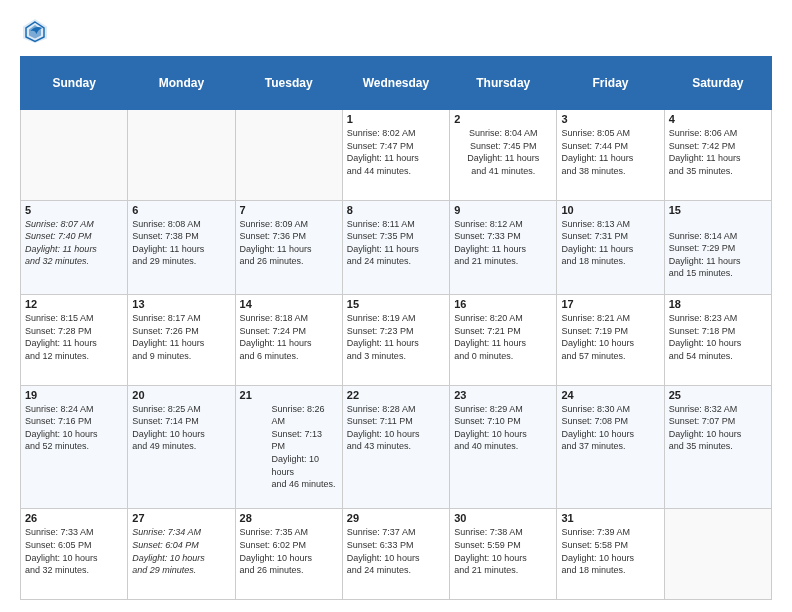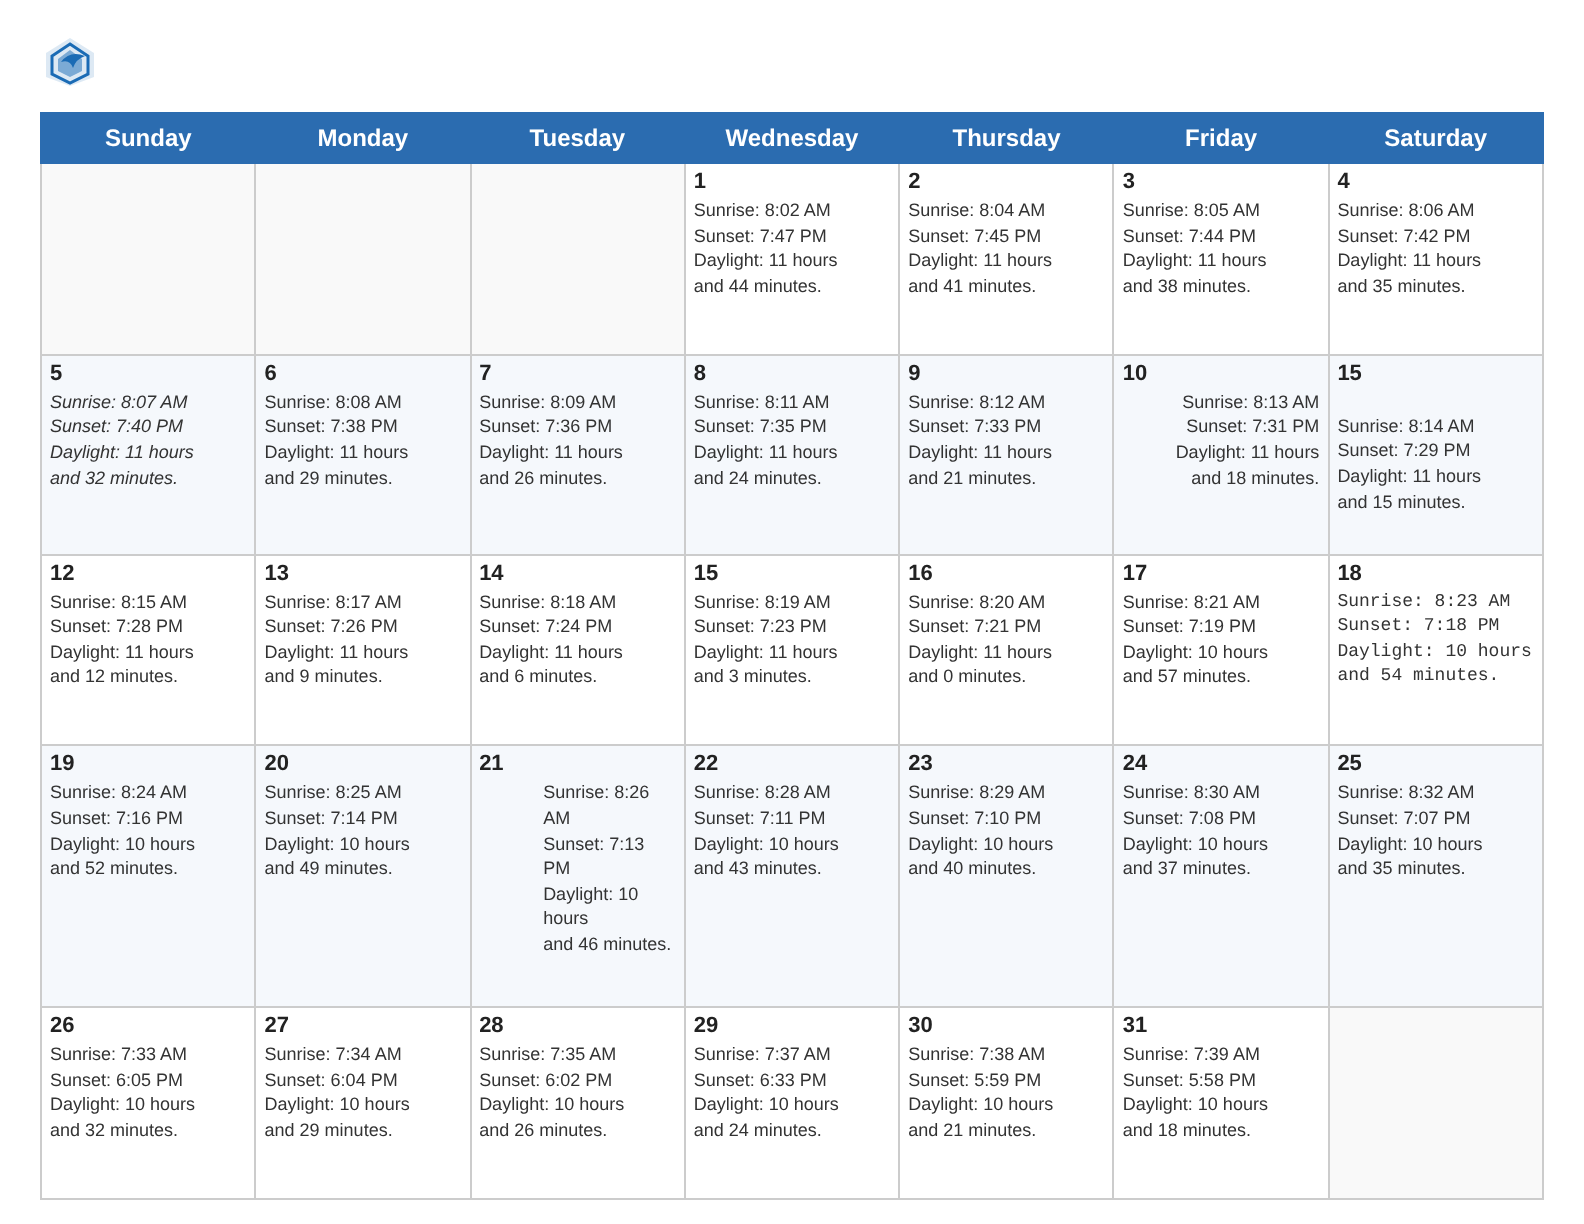--- a/index.html
+++ b/index.html
@@ -48,21 +48,21 @@
     .calendar {
       flex: 1;
       border: 1px solid #ccc;
       border-collapse: collapse;
       width: 100%;
       table-layout: fixed;
     }
     .calendar th {
       background-color: #2b6cb0;
       color: white;
-      padding: 5px 3px;
+      padding: 19px 3px;
       font-size: 12px;
       font-weight: bold;
       border: 1px solid #2b6cb0;
     }
     .calendar td {
       vertical-align: top;
       border: 1px solid #ccc;
       padding: 3px 4px;
       font-size: 9.2px;
       color: #333;
@@ -131,21 +131,21 @@
           <td class="empty"></td>
           <td>
             <div class="day-number">1</div>
             <div class="day-info" style="white-space: pre-line;">Sunrise: 8:02 AM
 Sunset: 7:47 PM
 Daylight: 11 hours
 and 44 minutes.</div>
           </td>
           <td>
             <div class="day-number">2</div>
-            <div class="day-info" style="white-space: pre-line;">Sunrise: 8:04 AM
+            <div class="day-info" style="white-space: pre-line; text-align: center;">Sunrise: 8:04 AM
 Sunset: 7:45 PM
 Daylight: 11 hours
 and 41 minutes.</div>
           </td>
           <td>
             <div class="day-number">3</div>
             <div class="day-info" style="white-space: pre-line;">Sunrise: 8:05 AM
 Sunset: 7:44 PM
 Daylight: 11 hours
 and 38 minutes.</div>
@@ -189,21 +189,21 @@
           </td>
           <td>
             <div class="day-number">9</div>
             <div class="day-info" style="white-space: pre-line;">Sunrise: 8:12 AM
 Sunset: 7:33 PM
 Daylight: 11 hours
 and 21 minutes.</div>
           </td>
           <td>
             <div class="day-number">10</div>
-            <div class="day-info" style="white-space: pre-line; text-align: right;">Sunrise: 8:13 AM
+            <div class="day-info" style="white-space: pre-line;">Sunrise: 8:13 AM
 Sunset: 7:31 PM
 Daylight: 11 hours
 and 18 minutes.</div>
           </td>
           <td>
             <div class="day-number">15</div>
             <div class="day-info" style="white-space: pre-line; margin-top: 14px;">Sunrise: 8:14 AM
 Sunset: 7:29 PM
 Daylight: 11 hours
 and 15 minutes.</div>
@@ -247,21 +247,21 @@
           </td>
           <td>
             <div class="day-number">17</div>
             <div class="day-info" style="white-space: pre-line;">Sunrise: 8:21 AM
 Sunset: 7:19 PM
 Daylight: 10 hours
 and 57 minutes.</div>
           </td>
           <td>
             <div class="day-number">18</div>
-            <div class="day-info" style="white-space: pre-line; font-family: Liberation Mono, monospace;">Sunrise: 8:23 AM
+            <div class="day-info" style="white-space: pre-line;">Sunrise: 8:23 AM
 Sunset: 7:18 PM
 Daylight: 10 hours
 and 54 minutes.</div>
           </td>
         </tr>
         <tr>
           <td>
             <div class="day-number">19</div>
             <div class="day-info" style="white-space: pre-line;">Sunrise: 8:24 AM
 Sunset: 7:16 PM
@@ -314,21 +314,21 @@
         <tr>
           <td>
             <div class="day-number">26</div>
             <div class="day-info" style="white-space: pre-line;">Sunrise: 7:33 AM
 Sunset: 6:05 PM
 Daylight: 10 hours
 and 32 minutes.</div>
           </td>
           <td>
             <div class="day-number">27</div>
-            <div class="day-info" style="white-space: pre-line;">Sunrise: 7:34 AM
+            <div class="day-info" style="white-space: pre-line; font-style: italic;">Sunrise: 7:34 AM
 Sunset: 6:04 PM
 Daylight: 10 hours
 and 29 minutes.</div>
           </td>
           <td>
             <div class="day-number">28</div>
             <div class="day-info" style="white-space: pre-line;">Sunrise: 7:35 AM
 Sunset: 6:02 PM
 Daylight: 10 hours
 and 26 minutes.</div>

